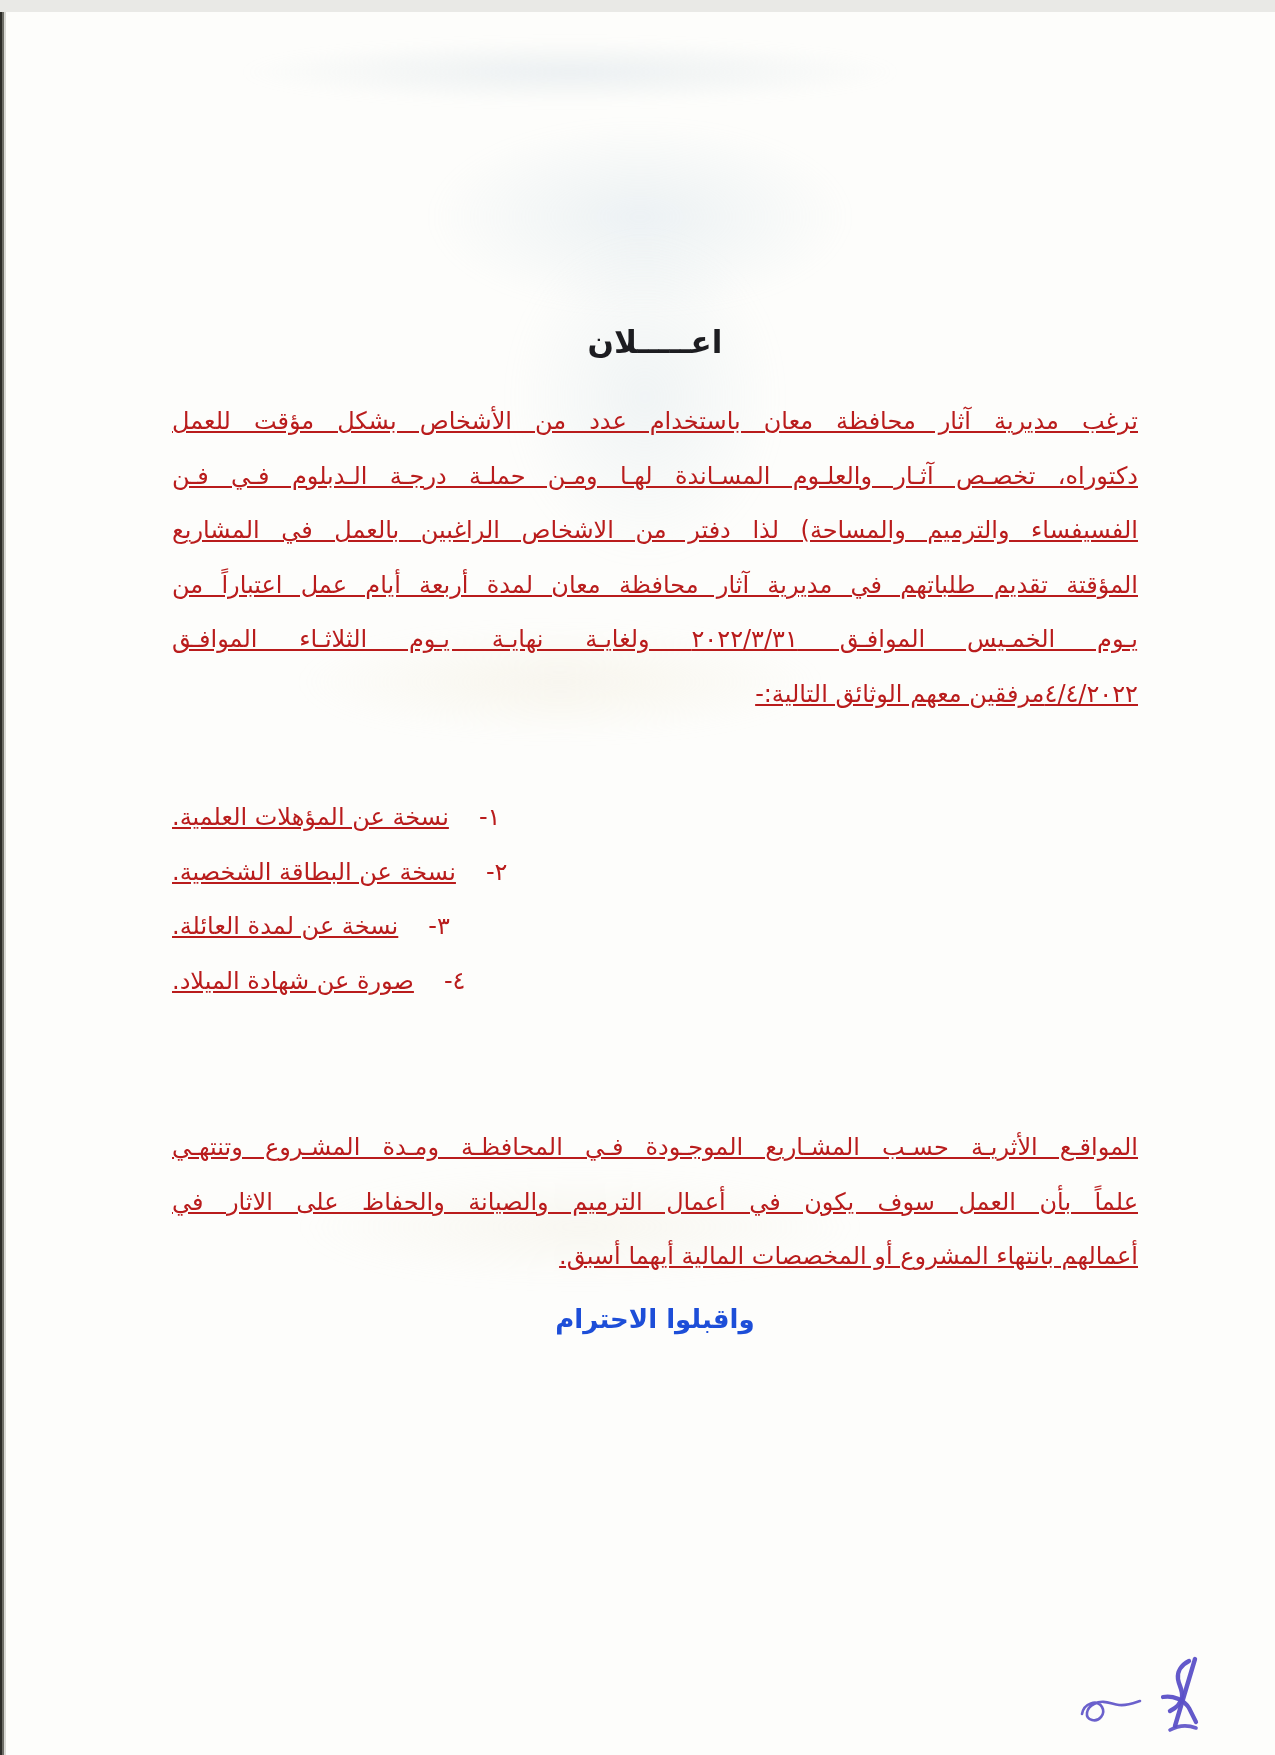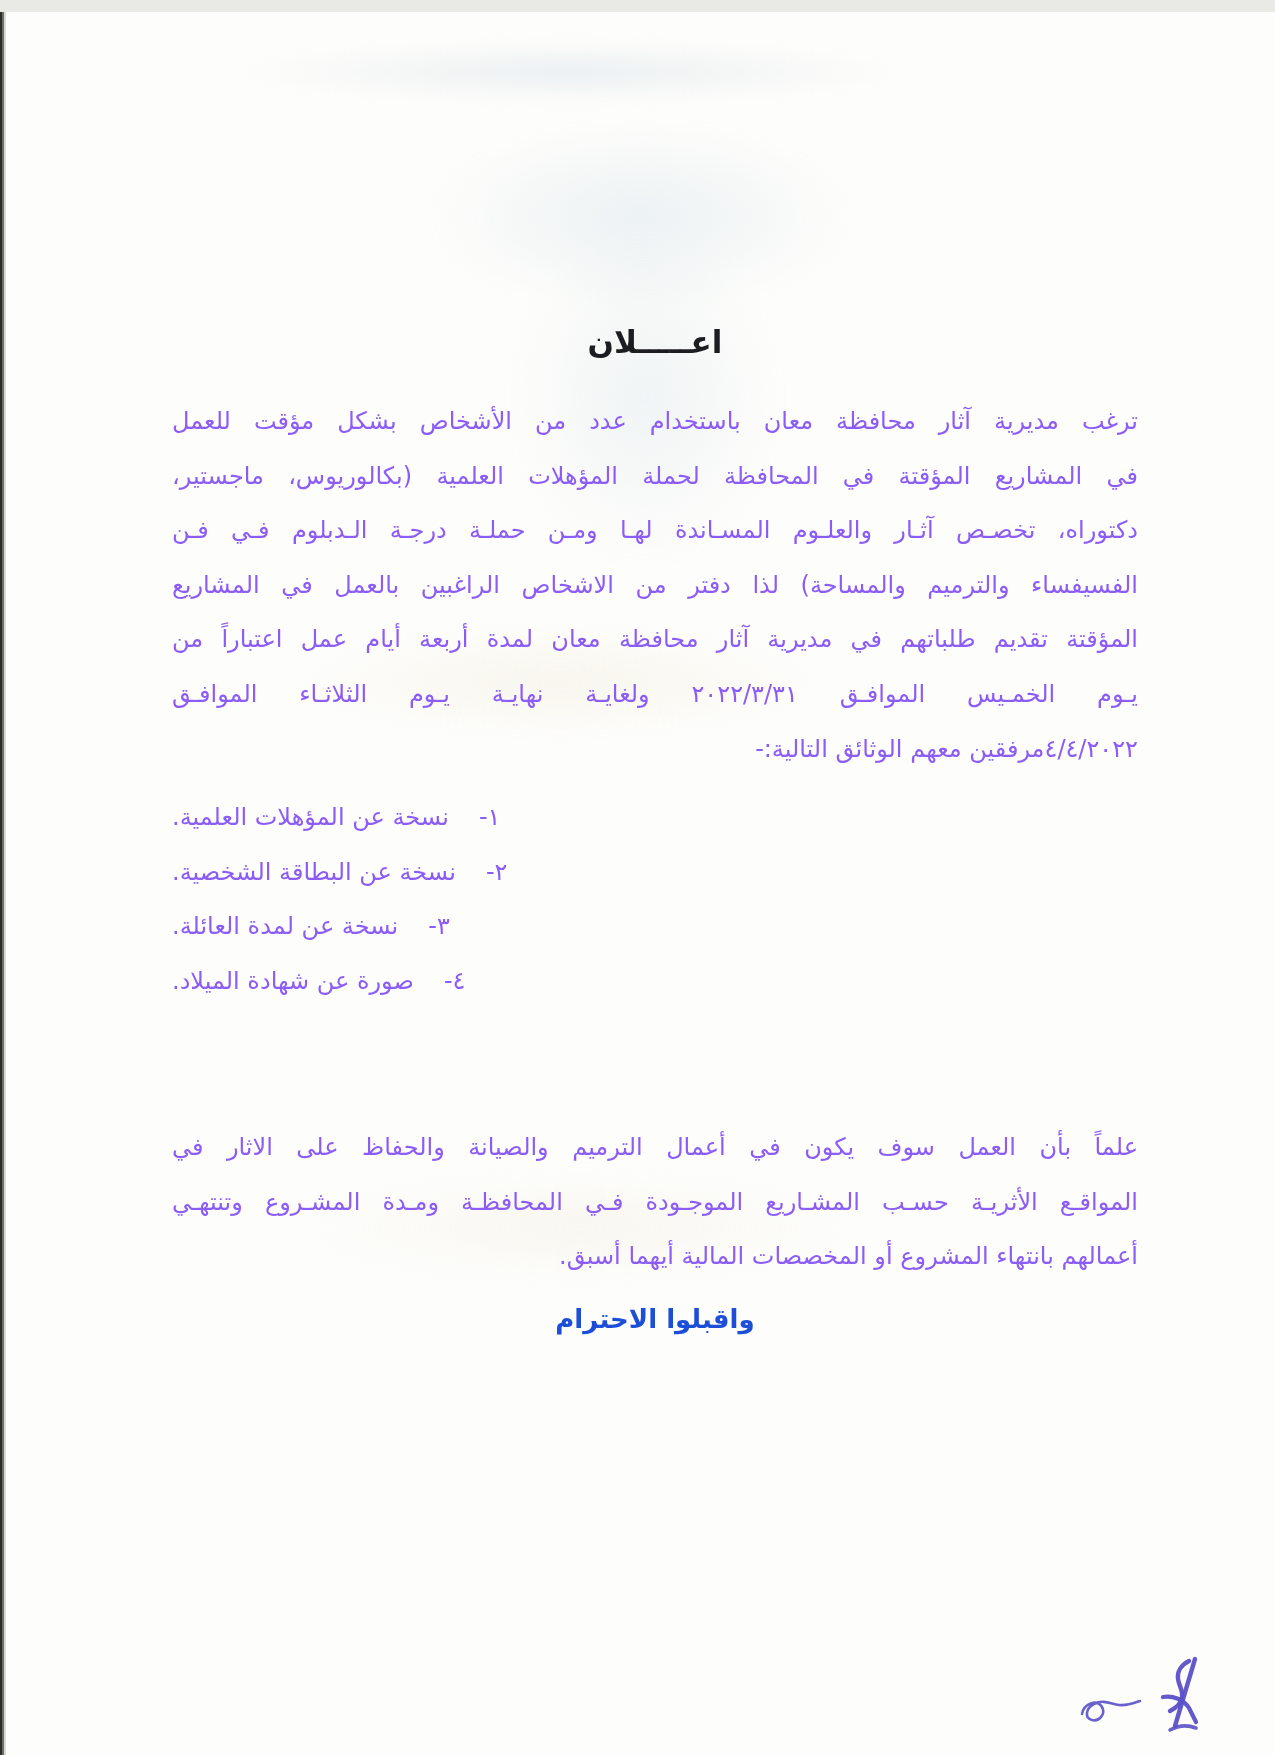--- a/index.html
+++ b/index.html
@@ -37,21 +37,21 @@
   .content { position:absolute; top:0; right:137px; width:966px; height:100%; direction:rtl; }
 
   .title {
     position:absolute; top:312px; left:0; right:0;
     text-align:center; font-size:31px; font-weight:bold; color:#1d1d21;
   }
   .para { position:absolute; left:0; right:0; }
   .para1 { top:382px; }
   .closing { top:1108px; }
   .jline, .rline, .item {
-    font-size:24px; line-height:54.6px; color:#8b5cf6;
+    font-size:24px; line-height:54.6px; color:#b91c1c;text-decoration:underline;
   }
   .jline { text-align:justify; text-align-last:justify; }
   .rline { text-align:right; text-align-last:right; }
   .list { position:absolute; top:778px; left:0; right:0; }
   .item { padding-right:318px; white-space:nowrap; text-align:left; }
   .item .num { display:inline-block; margin-left:30px; }
   .signoff {
     position:absolute; top:1292px; left:0; right:0;
     text-align:center; font-size:26px; font-weight:bold; color:#1d4ed8;
   }
@@ -69,21 +69,20 @@
   <div class="smudge s2"></div>
   <div class="smudge s3"></div>
   <div class="smudge s4"></div>
 
   <div class="content">
 
     <div class="title">اعـــــلان</div>
 
     <div class="para para1">
       <div class="jline">ترغب مديرية آثار محافظة معان باستخدام عدد من الأشخاص بشكل مؤقت للعمل</div>
-      <div class="jline">في المشاريع المؤقتة في المحافظة لحملة المؤهلات العلمية (بكالوريوس، ماجستير،</div>
       <div class="jline">دكتوراه، تخصـص آثـار والعلـوم المسـاندة لهـا ومـن حملـة درجـة الـدبلوم فـي فـن</div>
       <div class="jline">الفسيفساء والترميم والمساحة) لذا دفتر من الاشخاص الراغبين بالعمل في المشاريع</div>
       <div class="jline">المؤقتة تقديم طلباتهم في مديرية آثار محافظة معان لمدة أربعة أيام عمل اعتباراً من</div>
       <div class="jline">يـوم الخمـيس الموافـق ٢٠٢٢/٣/٣١ ولغايـة نهايـة يـوم الثلاثـاء الموافـق</div>
       <div class="rline">٤/٤/٢٠٢٢مرفقين معهم الوثائق التالية:-</div>
     </div>
 
     <div class="list">
       <div class="item">
         <span class="num">١-</span><span>نسخة عن المؤهلات العلمية.</span>
@@ -93,22 +92,22 @@
       </div>
       <div class="item">
         <span class="num">٣-</span><span>نسخة عن لمدة العائلة.</span>
       </div>
       <div class="item">
         <span class="num">٤-</span><span>صورة عن شهادة الميلاد.</span>
       </div>
     </div>
 
     <div class="para closing">
+      <div class="jline">المواقـع الأثريـة حسـب المشـاريع الموجـودة فـي المحافظـة ومـدة المشـروع وتنتهـي</div>
       <div class="jline">علماً بأن العمل سوف يكون في أعمال الترميم والصيانة والحفاظ على الاثار في</div>
-      <div class="jline">المواقـع الأثريـة حسـب المشـاريع الموجـودة فـي المحافظـة ومـدة المشـروع وتنتهـي</div>
       <div class="rline">أعمالهم بانتهاء المشروع أو المخصصات المالية أيهما أسبق.</div>
     </div>
 
     <div class="signoff">واقبلوا الاحترام</div>
 
   </div>
 
   <svg class="signature" viewBox="0 0 175 112">
     <g fill="none" stroke="#5b50c7" stroke-linecap="round" stroke-linejoin="round">
       <path d="M 34 74 c 2 -11 15 -15 20 -7 c 4 7 -3 15 -10 13 c -8 -2 -6 -12 2 -16 c 9 -5 17 0 25 1 c 8 1 15 -2 21 -4" stroke-width="2.6" opacity="0.9"></path>

